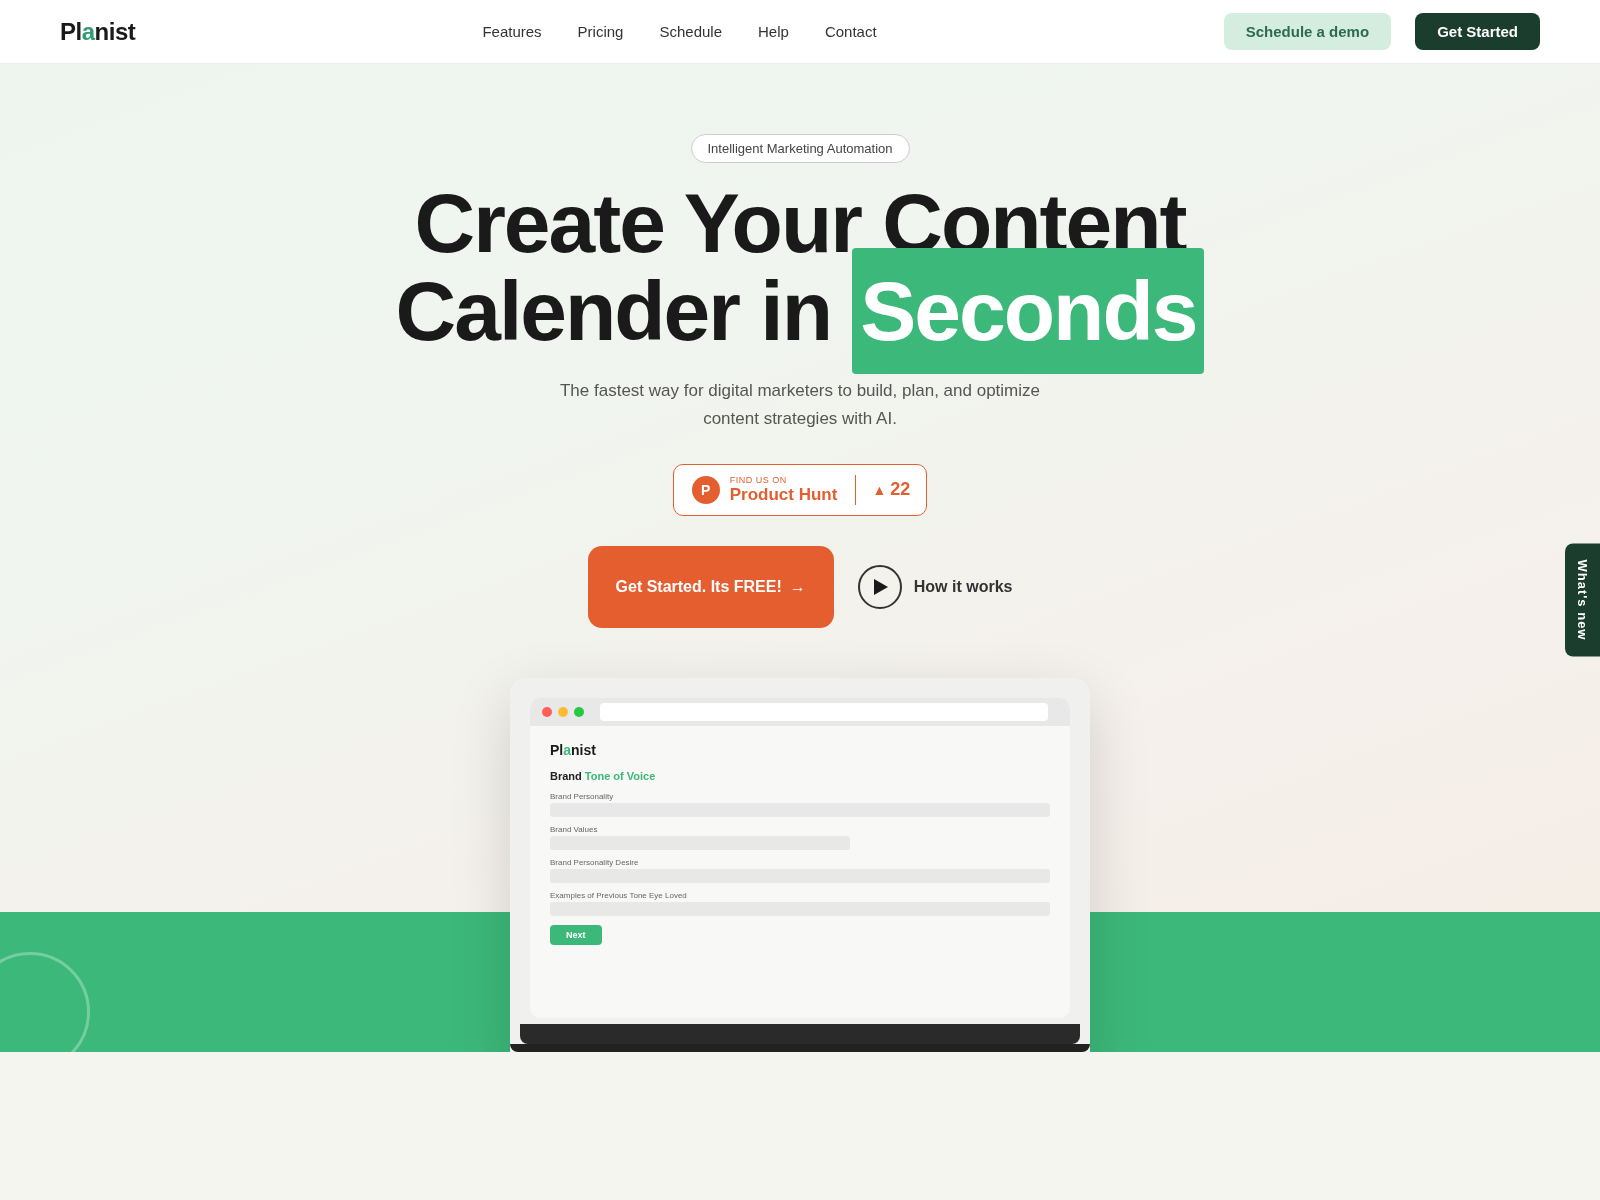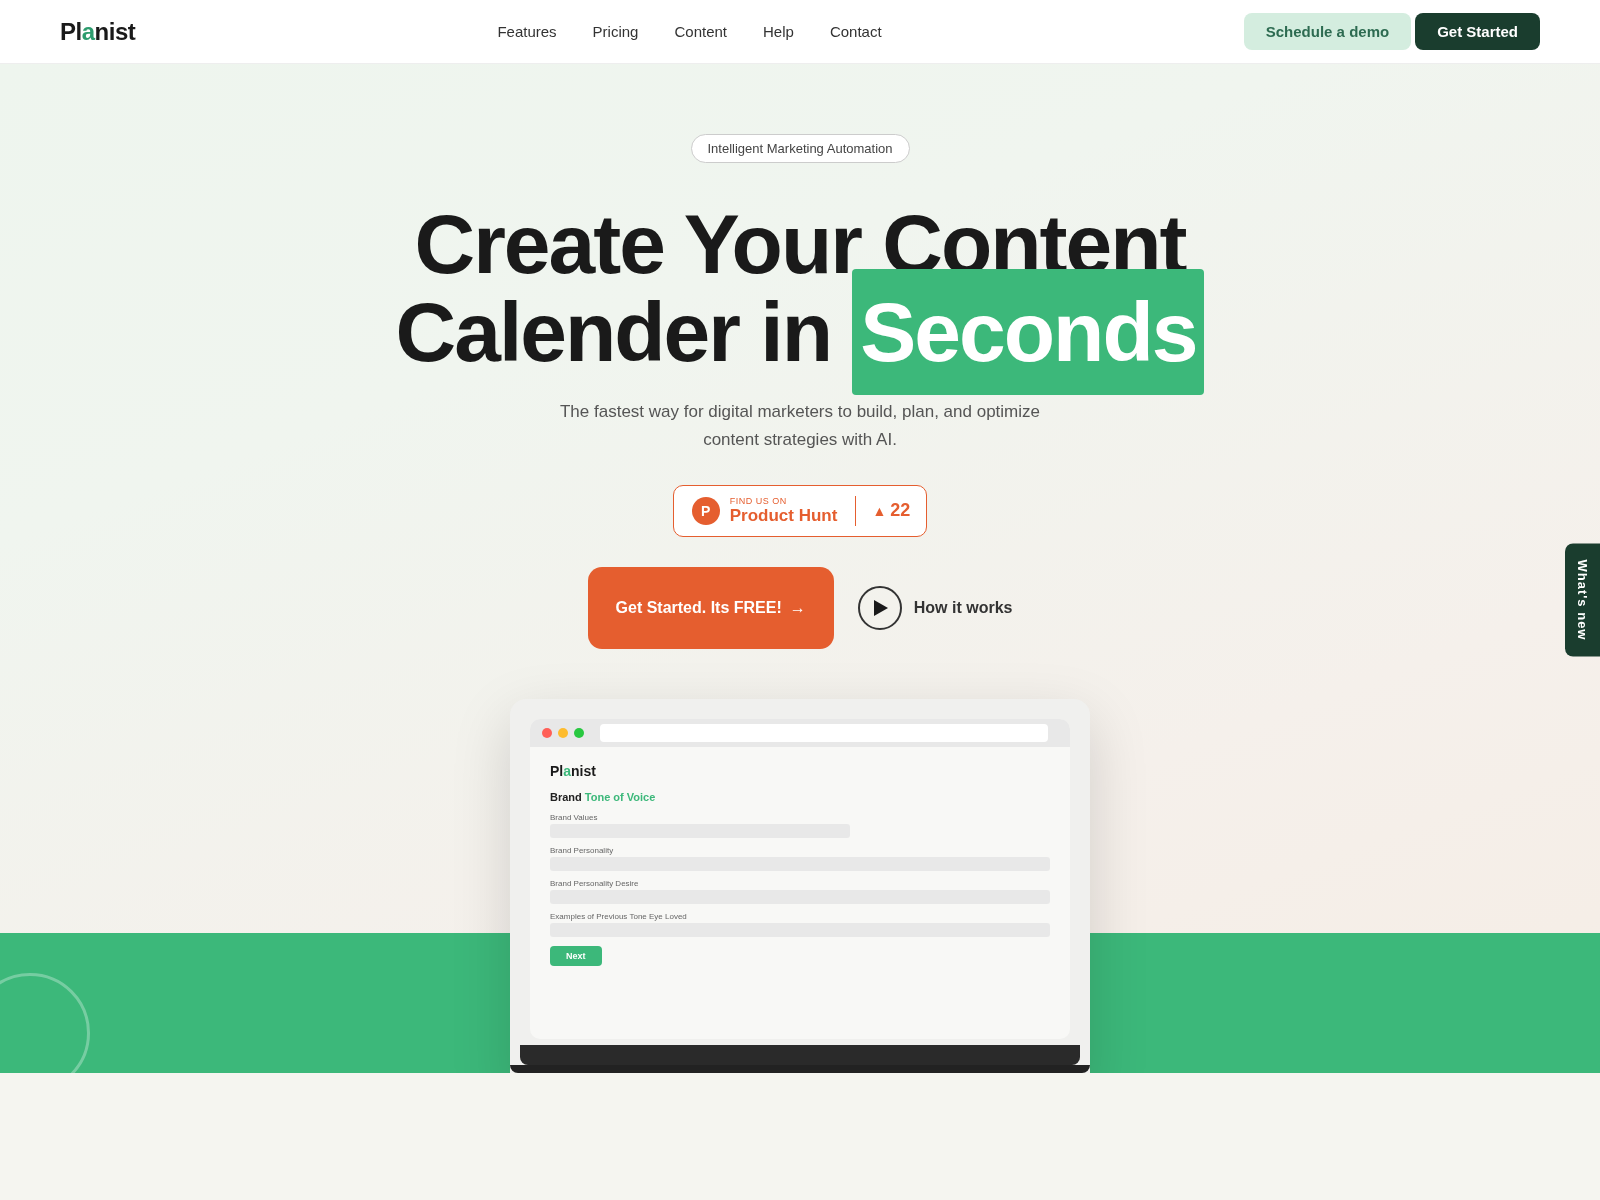--- a/index.html
+++ b/index.html
@@ -12,42 +12,42 @@
       position: sticky; top: 0; z-index: 100;
     }
     .nav-logo { display: flex; align-items: center; }
     .logo-text { font-size: 24px; font-weight: 700; color: #1a1a1a; letter-spacing: -0.5px; }
     .logo-text span.green { color: #2d9c6e; }
     .nav-links { display: flex; gap: 36px; justify-content: center; }
     .nav-links a {
       text-decoration: none; color: #333; font-size: 15px; font-weight: 500;
       cursor: pointer;
     }
-    .nav-actions { display: flex; gap: 4px; align-items: flex-start; }
+    .nav-actions { display: flex; gap: 24px; align-items: flex-start; }
     .btn-demo {
       padding: 10px 22px; border-radius: 8px; border: none;
       background: #d4eddf; color: #2d6b51; font-size: 15px; font-weight: 600;
       cursor: pointer;
     }
     .btn-started {
       padding: 10px 22px; border-radius: 8px; border: none;
       background: #1a3d2e; color: #fff; font-size: 15px; font-weight: 600;
       cursor: pointer;
     }
 
     
     .hero {
       background: linear-gradient(160deg, #eef5ee 0%, #f0f5ef 30%, #f5f0eb 70%, #f5ede5 100%);
       min-height: 860px; display: flex; flex-direction: column; align-items: center;
       padding: 70px 40px 0;
       position: relative; overflow: hidden;
     }
     .hero-badge {
       background: #fff; border: 1px solid #ccc; border-radius: 999px;
-      padding: 6px 16px; font-size: 13px; color: #444; margin-bottom: 37px;
+      padding: 6px 16px; font-size: 13px; color: #444; margin-bottom: 16px;
     }
     .hero-title {
       font-size: 84px; font-weight: 900; color: #1a1a1a; text-align: center;
       line-height: 1.05; letter-spacing: -2px; max-width: 900px;
     }
     .hero-title .highlight {
       background: #3cb87a; color: #fff; padding: 16px 8px; border-radius: 4px;
       display: inline;
     }
     .hero-subtitle {
@@ -231,21 +231,21 @@
 
 <nav>
   <div class="nav-logo">
     <span class="logo-text">
       Pl<span class="green">a</span>nist
     </span>
   </div>
   <div class="nav-links">
     <a>Features</a>
     <a>Pricing</a>
-    <a>Content</a>
+    <a>Schedule</a>
     <a>Help</a>
     <a>Contact</a>
   </div>
   <div class="nav-actions">
     <button class="btn-demo">Schedule a demo</button>
     <button class="btn-started">Get Started</button>
   </div>
 </nav>
 
 <section class="hero">
@@ -307,26 +307,26 @@
               <div class="url-bar"></div>
             </div>
             <div class="screen-content">
               <div class="screen-logo">
                 Pl<span>a</span>nist
               </div>
               <div class="screen-section-title">
                 <span>Brand</span> <em>Tone of Voice</em>
               </div>
               <div class="screen-field">
+                <div class="field-label">Brand Personality</div>
+                <div class="field-input"></div>
+              </div>
+              <div class="screen-field">
                 <div class="field-label">Brand Values</div>
                 <div class="field-input short"></div>
-              </div>
-              <div class="screen-field">
-                <div class="field-label">Brand Personality</div>
-                <div class="field-input"></div>
               </div>
               <div class="screen-field">
                 <div class="field-label">Brand Personality Desire</div>
                 <div class="field-input"></div>
               </div>
               <div class="screen-field">
                 <div class="field-label">Examples of Previous Tone Eye Loved</div>
                 <div class="field-input"></div>
               </div>
               <button class="screen-btn">Next</button>

